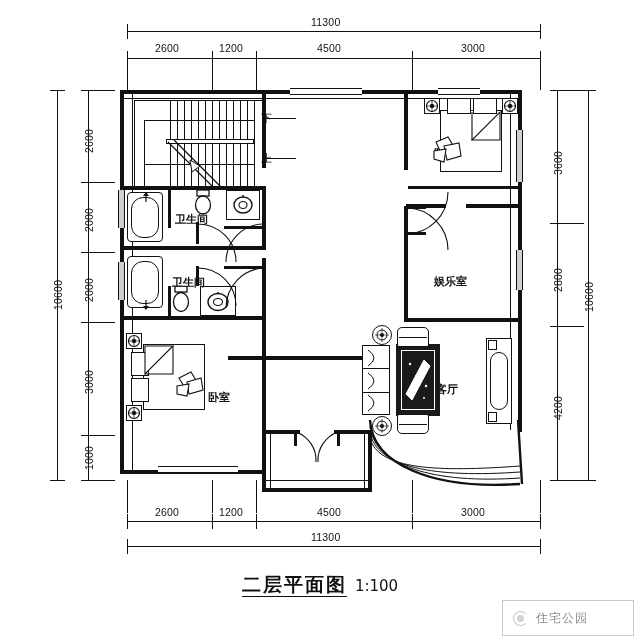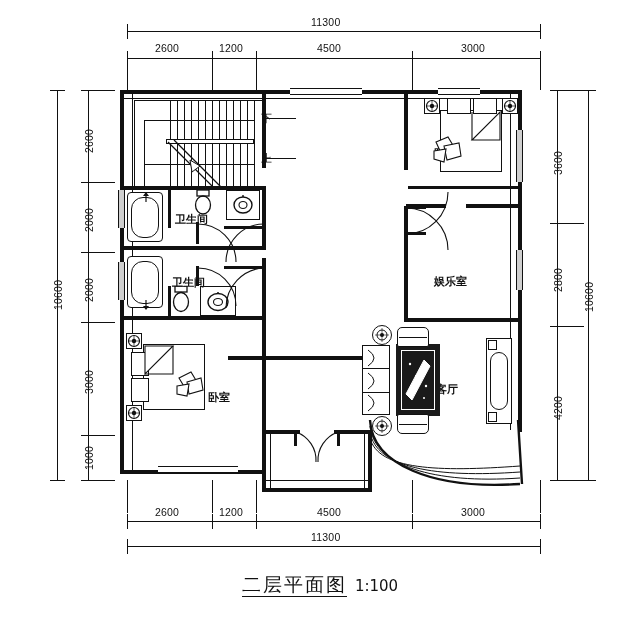--- a/index.html
+++ b/index.html
@@ -24,21 +24,21 @@
         box-sizing:border-box;}
   .furn-r{position:absolute;border:1.4px solid #111;background:#fff;
         box-sizing:border-box;border-radius:50%;}
   .win{position:absolute;background:#fff;border-top:1.3px solid #111;
        border-bottom:1.3px solid #111;box-sizing:border-box;}
   .winfill{position:absolute;background:#111;}
 
   
   #title{position:absolute;left:0;right:0;text-align:center;
          font-family:"DejaVu Sans","Liberation Sans",sans-serif;}
-  #title .cn{font-size:19px;font-weight:400;letter-spacing:2px;
+  #title .cn{font-size:19px;font-weight:700;letter-spacing:2px;
              border-bottom:1.6px solid #111;padding-bottom:1px;}
   #title .sc{font-size:15px;margin-left:8px;}
 
   
   #wm{position:absolute;right:6px;bottom:4px;width:132px;height:36px;
       border:1px solid #c9c9c9;display:flex;align-items:center;
       gap:7px;padding-left:9px;box-sizing:border-box;background:#fff;}
   #wm .wtxt{font-size:12px;color:#8d8d8d;letter-spacing:1px;
             font-family:"DejaVu Sans","Liberation Sans",sans-serif;}
   #wm .wicon{width:17px;height:17px;position:relative;}
@@ -422,14 +422,18 @@
     <path d="M4,14 C10,50 70,60 154,54" fill="none" stroke="#111" stroke-width="1"></path>
     <path d="M4,20 C12,52 72,54 154,48" fill="none" stroke="#111" stroke-width="1"></path>
     <line x1="152" y1="2" x2="156" y2="66" stroke="#111" stroke-width="2.4"></line>
   </svg>
   <div class="wall" style="left:518px;top:418px;width:4px;height:14px;"></div>
 
   <div id="title" style="top:572px;">
     <span class="cn">二层平面图</span><span class="sc">1:100</span>
   </div>
 
+  <div id="wm">
+    <span class="wicon"></span>
+    <span class="wtxt">住宅公园</span>
+  </div>
 
 </div>
 
 </body></html>

